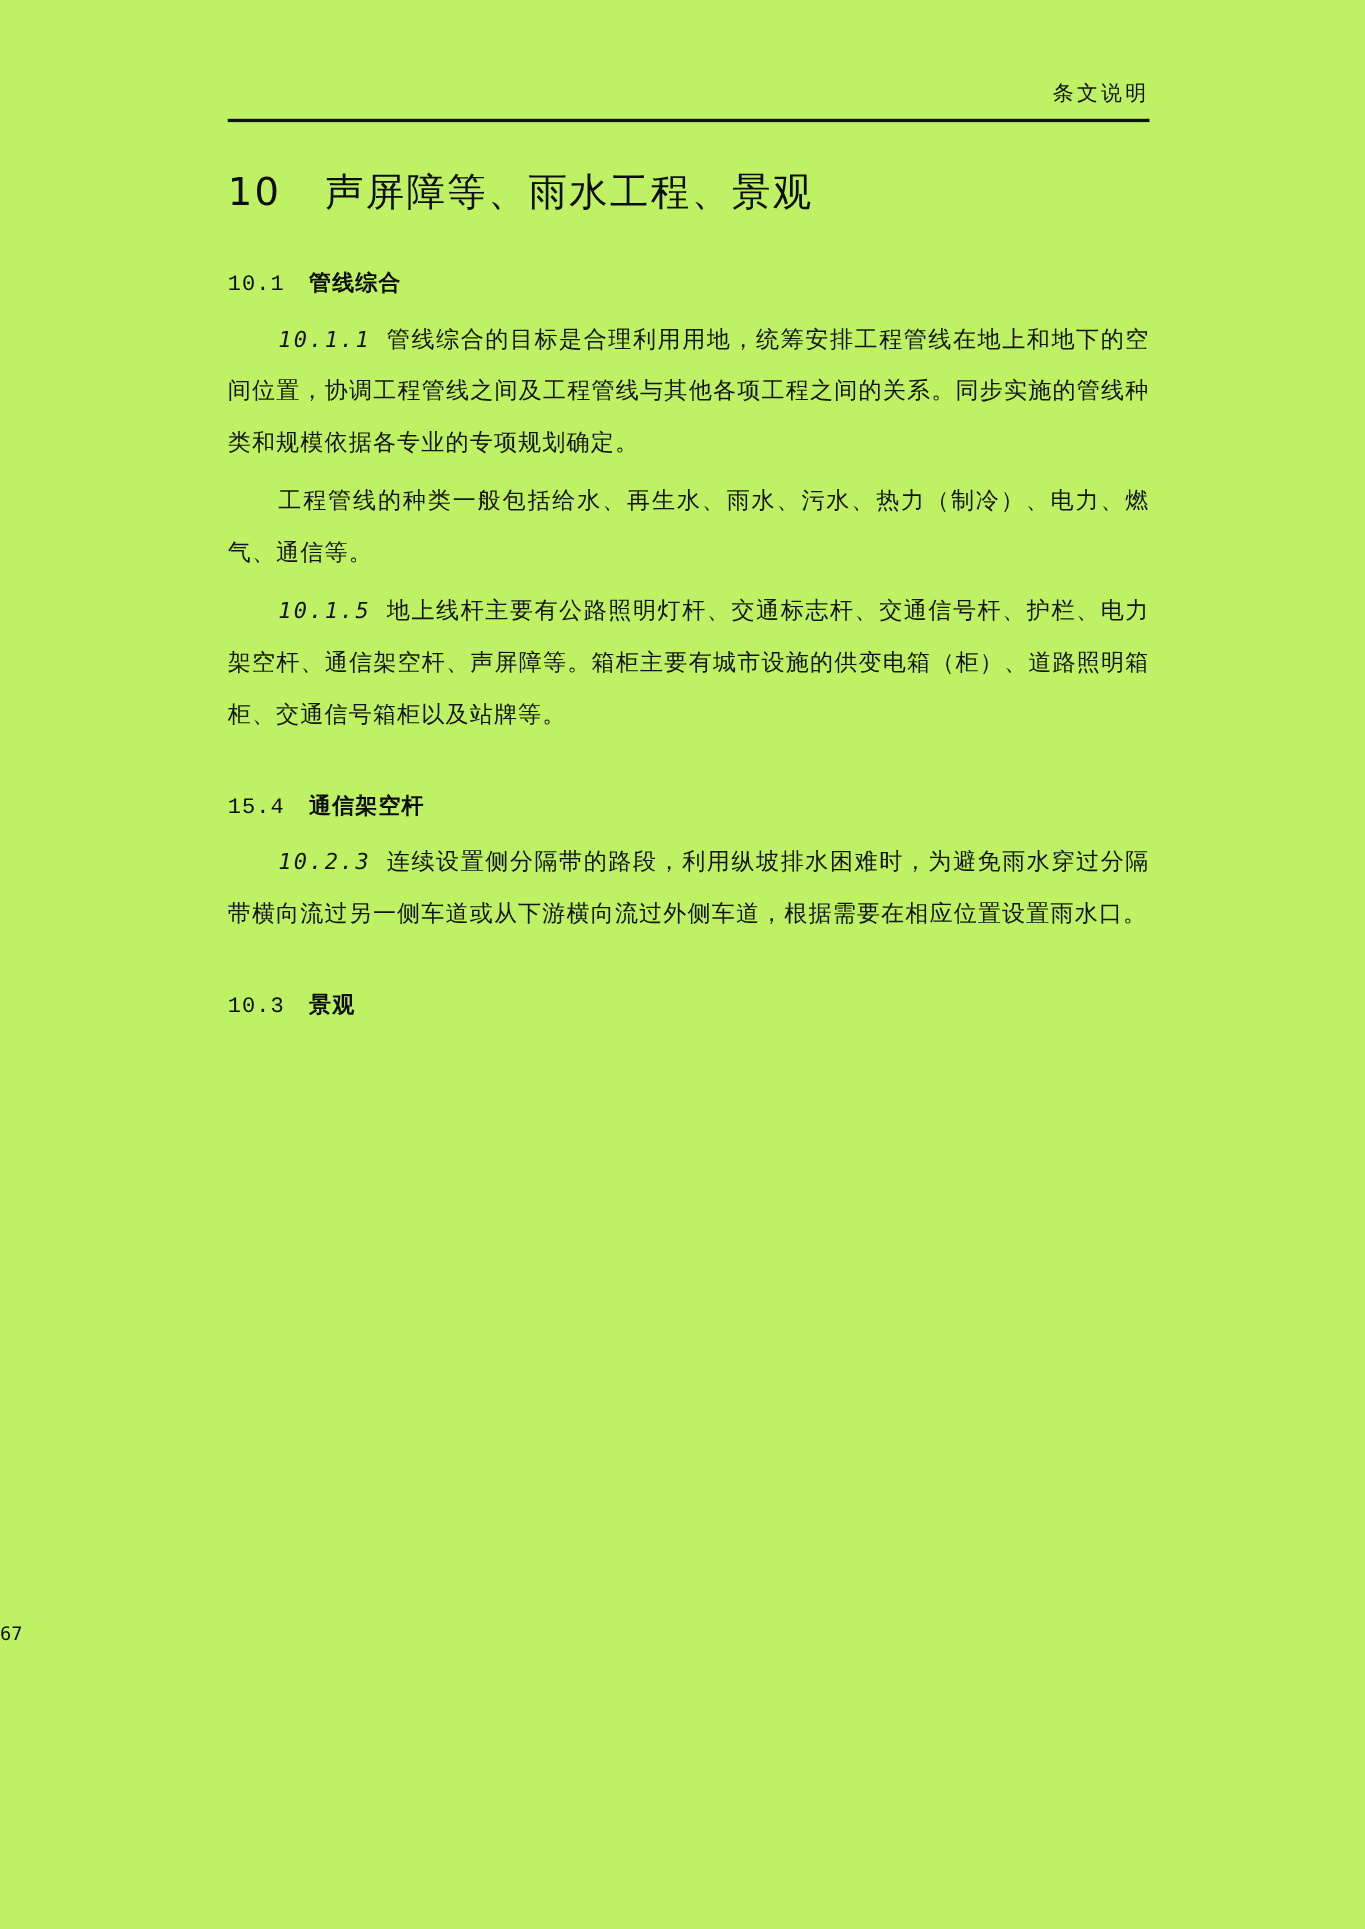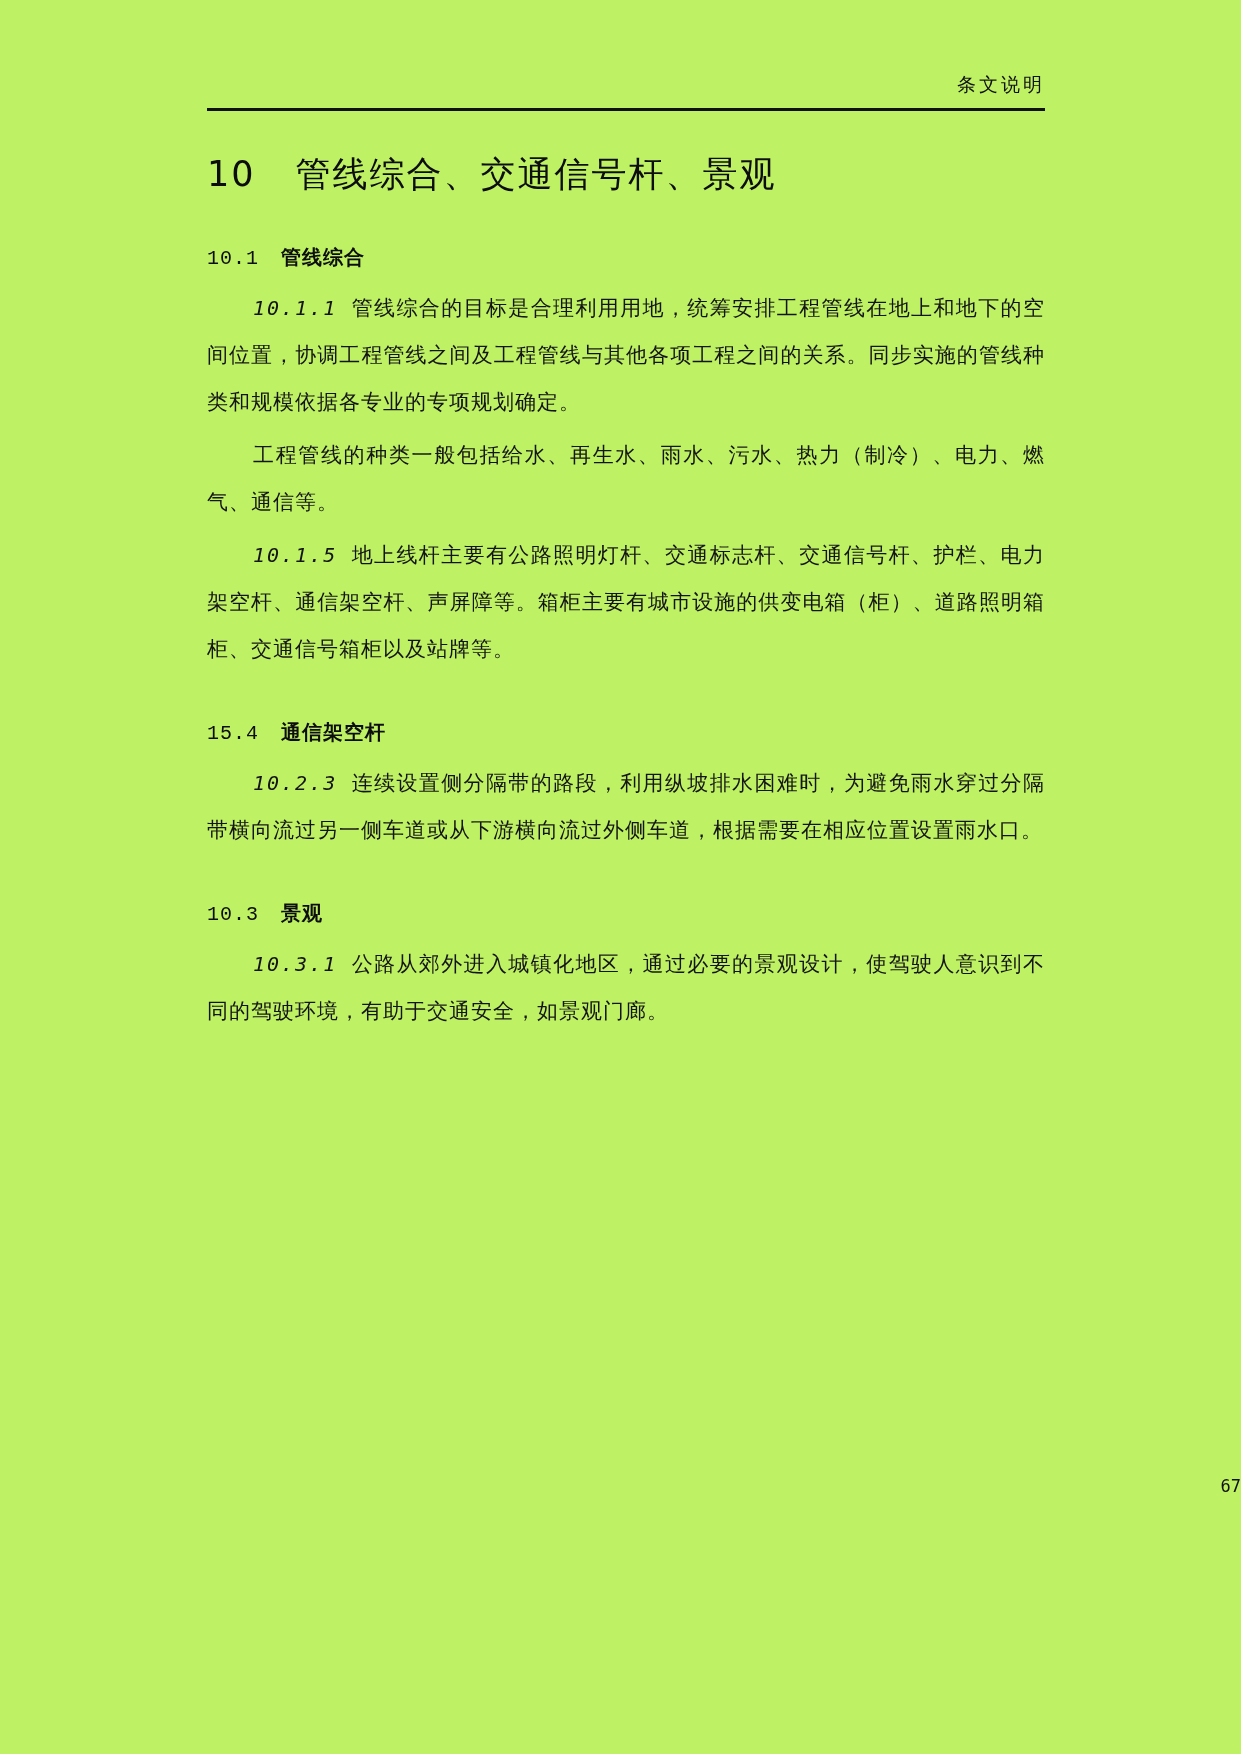--- a/index.html
+++ b/index.html
@@ -75,39 +75,39 @@
     font-style: italic;
   }
   .clause .cnum:empty {
     margin-right: 0;
   }
   .footer {
     position: absolute;
     top: 1476px;
     left: 0;
     width: 100%;
-    text-align: right;
+    text-align: left;
     font-size: 17px;
     color: #111;
     font-family: "DejaVu Sans Mono", "Liberation Mono", monospace;
   }
 </style>
 </head>
 <body>
 
 <div class="page">
   <div class="content">
 
     <div class="header-row">
       <span>条文说明</span>
     </div>
     <hr class="header-rule">
 
     <h1 class="doc-title">
-      <span class="title-num">10</span><span>管线综合、交通信号杆、景观</span>
+      <span class="title-num">10</span><span>声屏障等、雨水工程、景观</span>
     </h1>
 
     <h2 class="sec-heading">
       <span class="sec-num">10.1</span><span>管线综合</span>
     </h2>
 
     <p class="clause"><span class="cnum">10.1.1</span><span>管线综合的目标是合理利用用地，统筹安排工程管线在地上和地下的空间位置，协调工程管线之间及工程管线与其他各项工程之间的关系。同步实施的管线种类和规模依据各专业的专项规划确定。</span></p>
 
     <p class="clause"><span class="cnum"></span><span>工程管线的种类一般包括给水、再生水、雨水、污水、热力（制冷）、电力、燃气、通信等。</span></p>
 
@@ -117,20 +117,19 @@
     <h2 class="sec-heading">
       <span class="sec-num">15.4</span><span>通信架空杆</span>
     </h2>
 
     <p class="clause"><span class="cnum">10.2.3</span><span>连续设置侧分隔带的路段，利用纵坡排水困难时，为避免雨水穿过分隔带横向流过另一侧车道或从下游横向流过外侧车道，根据需要在相应位置设置雨水口。</span></p>
 
     <h2 class="sec-heading">
       <span class="sec-num">10.3</span><span>景观</span>
     </h2>
 
-    <p class="clause"><span class="cnum">10.3.1</span><span>公路从郊外进入城镇化地区，通过必要的景观设计，使驾驶人意识到不同的驾驶环境，有助于交通安全，如景观门廊。</span></p>
 
   </div>
 
   <div class="footer">
     <span>67</span>
   </div>
 </div>
 
 </body></html>

